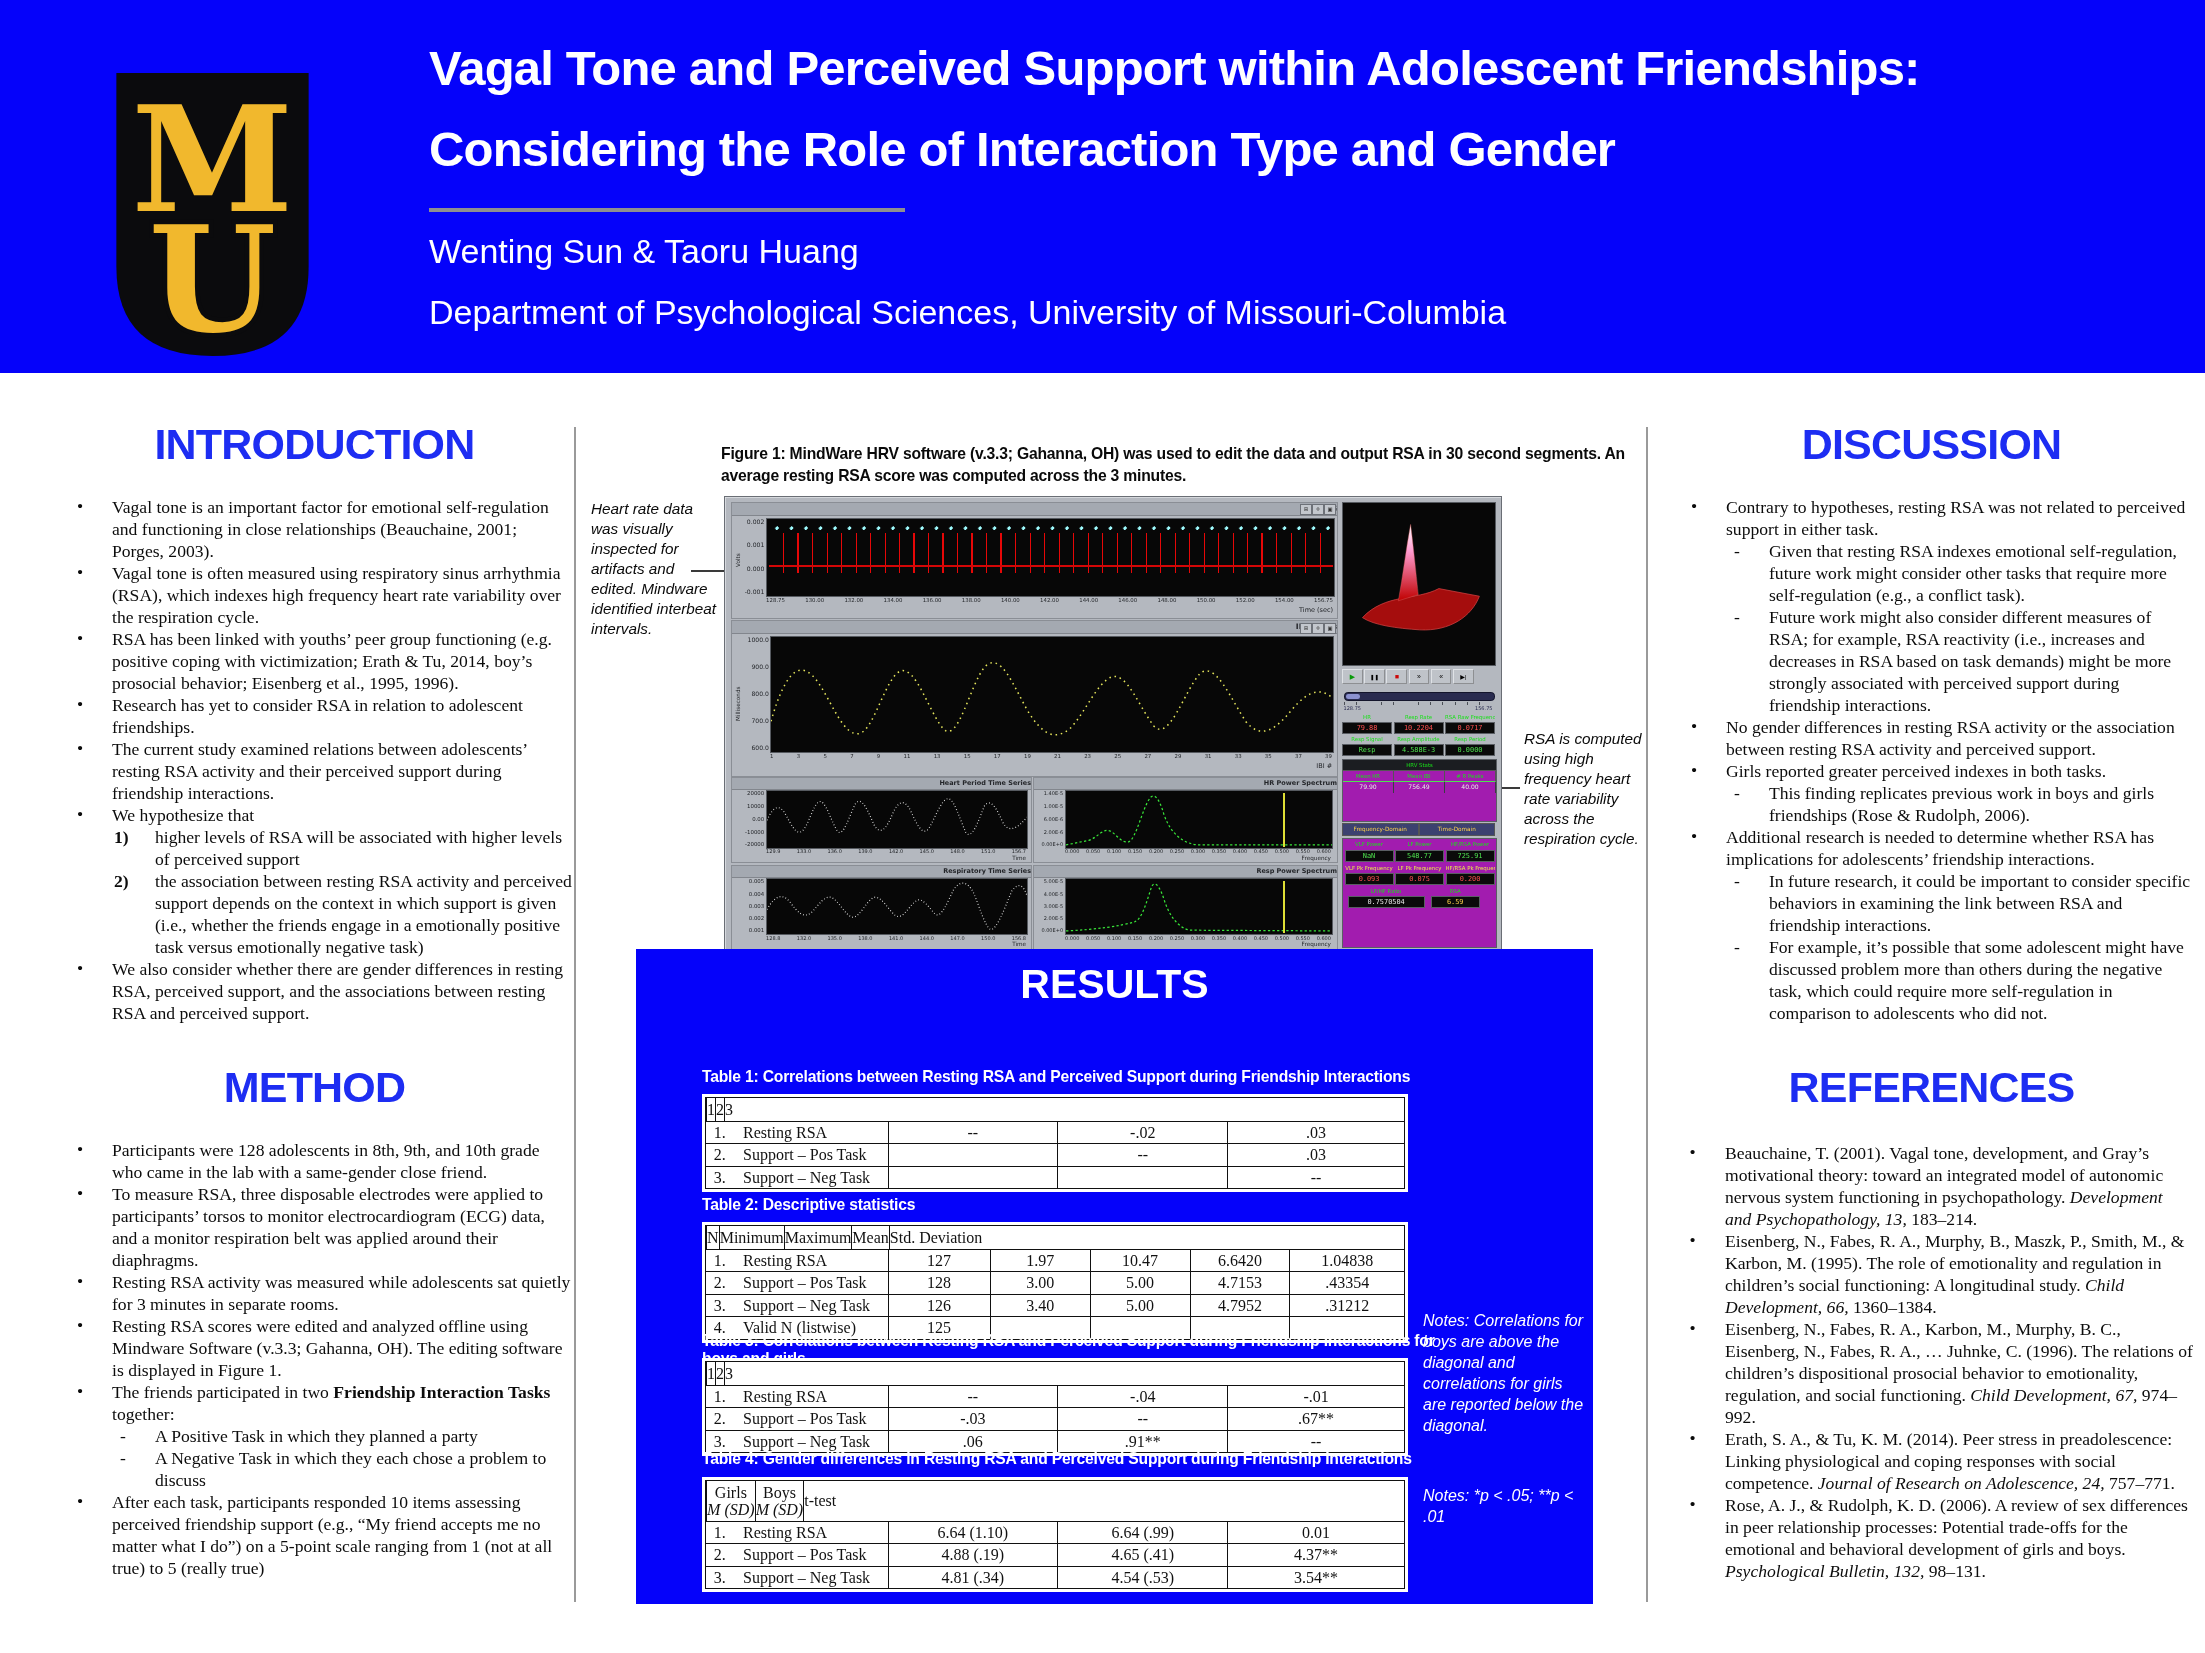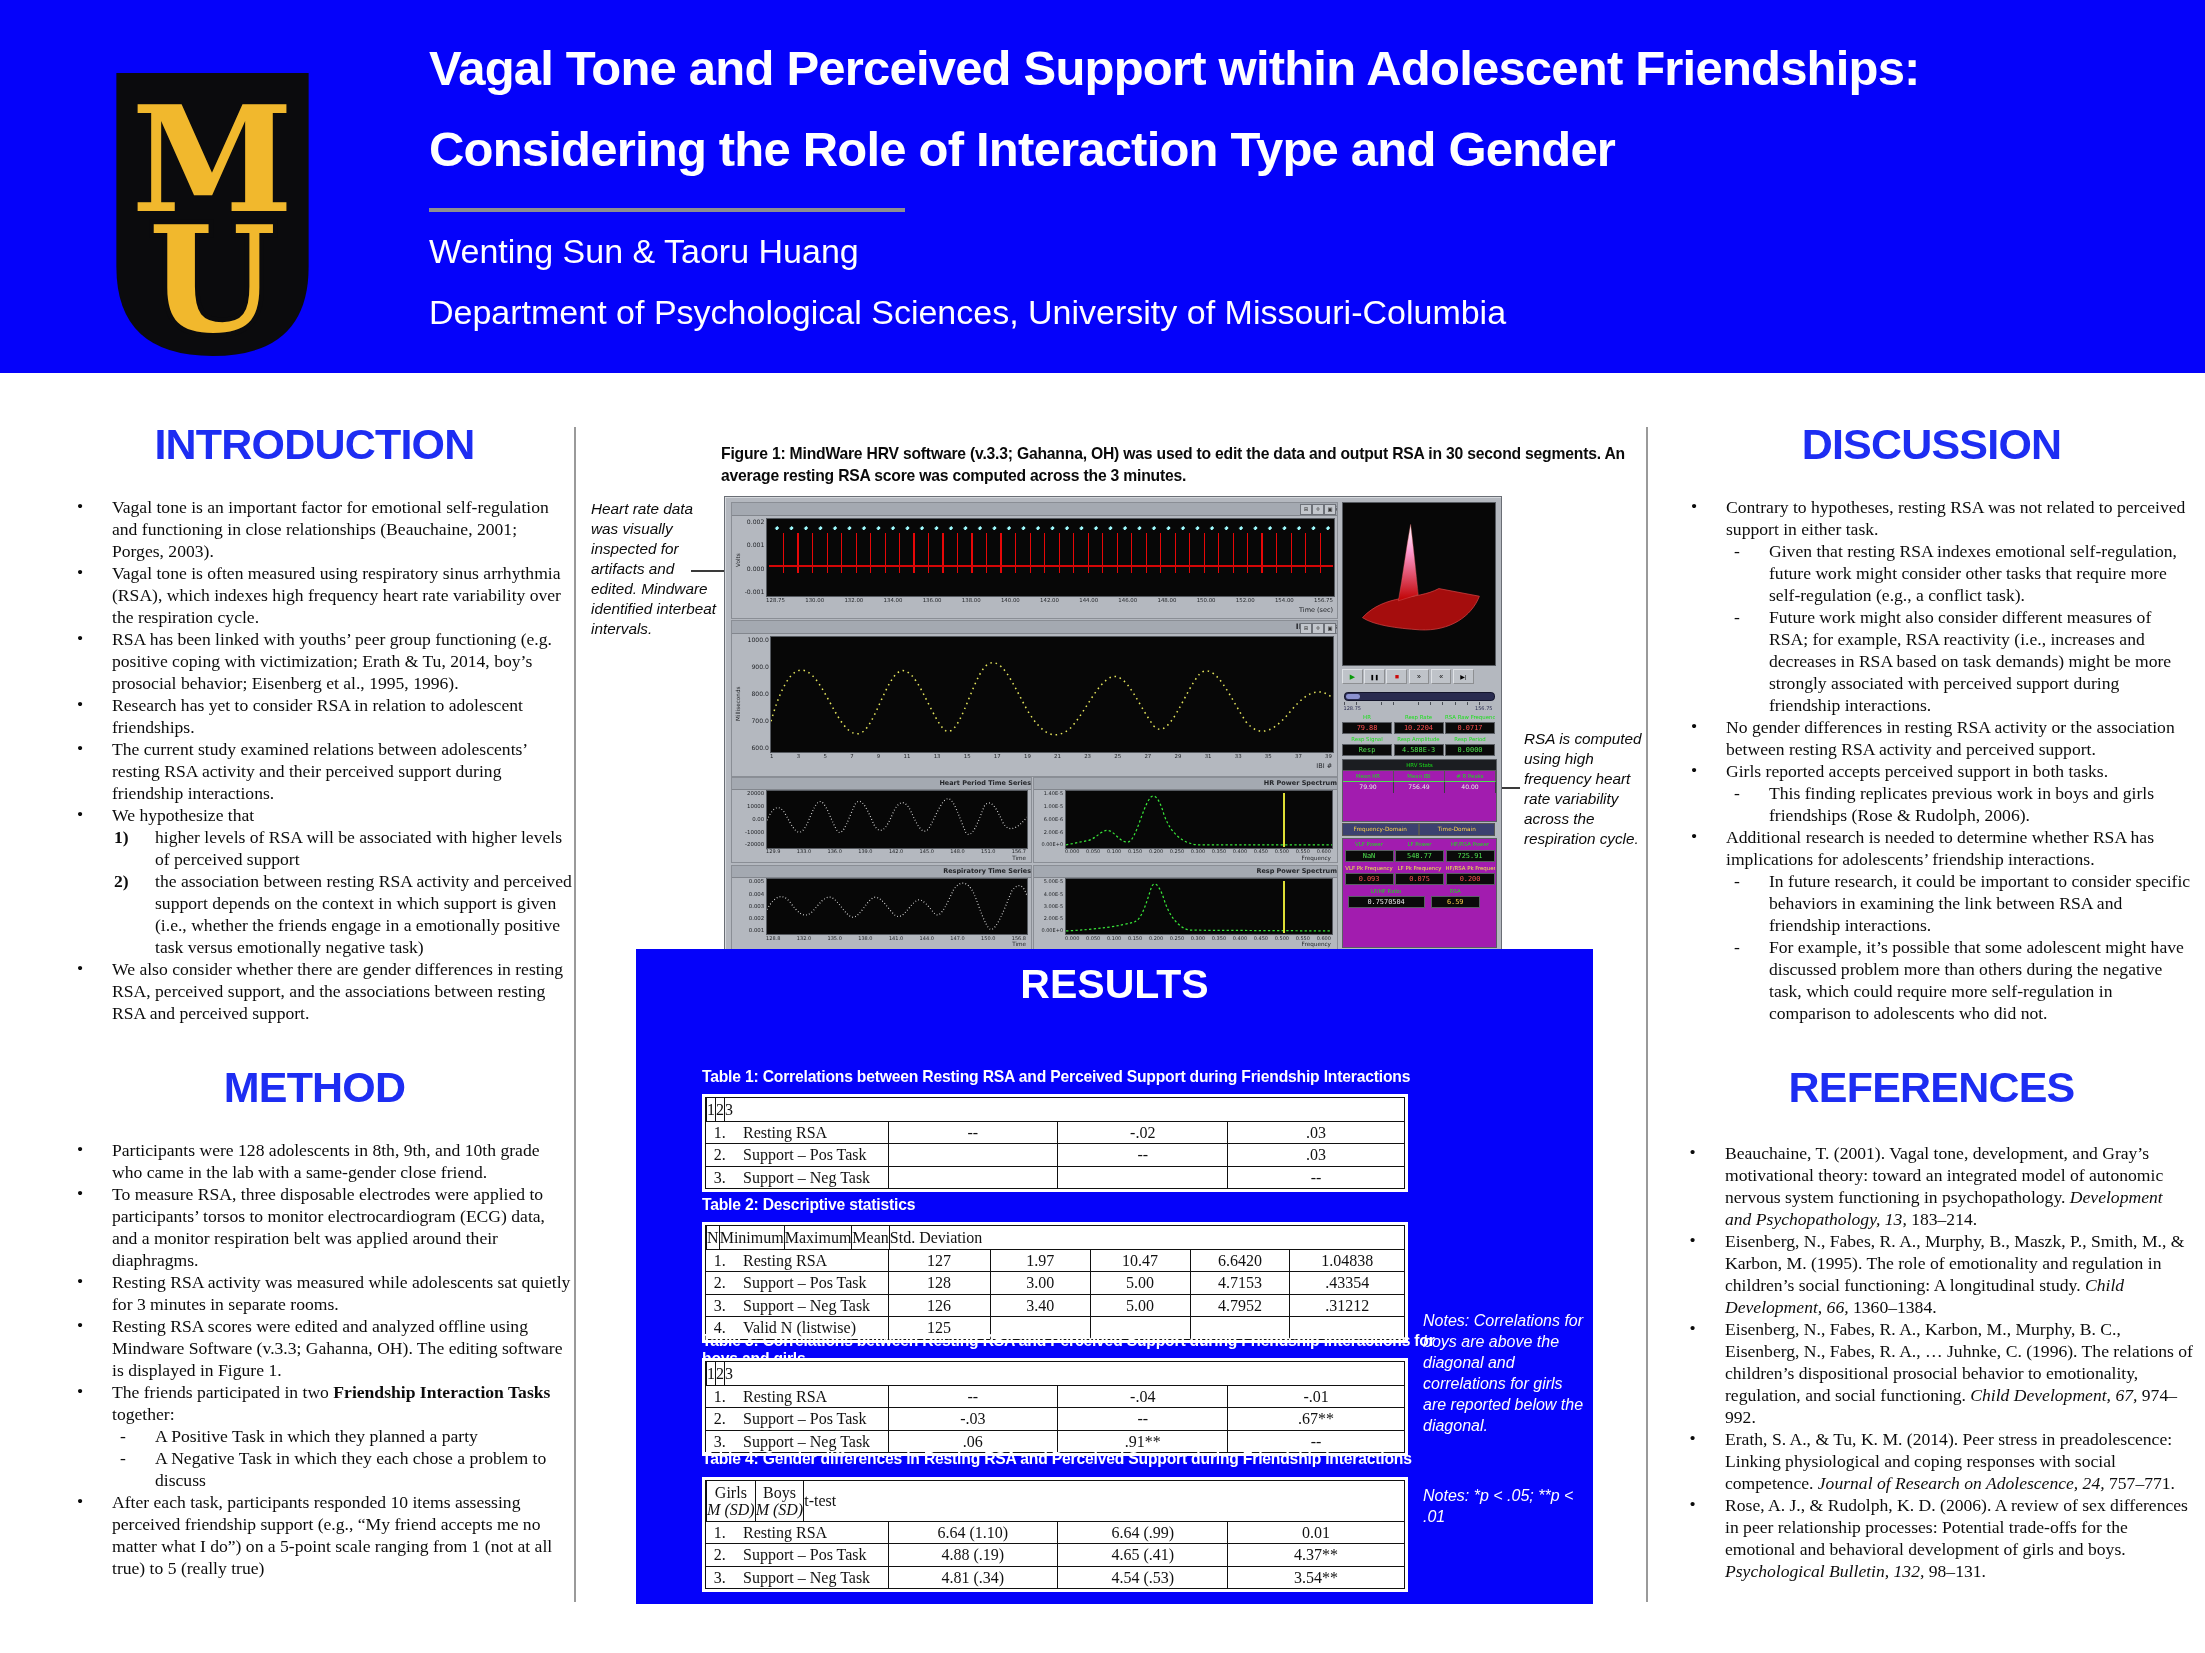--- a/index.html
+++ b/index.html
@@ -668,21 +668,21 @@
     <div class="notes" style="top:361px">Notes: Correlations for boys are above the diagonal and correlations for girls are reported below the diagonal.</div>
     <div class="notes" style="top:536px">Notes: *p &lt; .05; **p &lt; .01</div>
   </div>
 
   <div class="shead" style="left:1671px;top:420px;width:521px">DISCUSSION</div>
   <div class="list" style="left:1671px;top:496px;width:522px">
     <div class="li"><span>Contrary to hypotheses, resting RSA was not related to perceived support in either task.</span></div>
     <div class="ld"><span>Given that resting RSA indexes emotional self-regulation, future work might consider other tasks that require more self-regulation (e.g., a conflict task).</span></div>
     <div class="ld"><span>Future work might also consider different measures of RSA; for example, RSA reactivity (i.e., increases and decreases in RSA based on task demands) might be more strongly associated with perceived support during friendship interactions.</span></div>
     <div class="li"><span>No gender differences in resting RSA activity or the association between resting RSA activity and perceived support.</span></div>
-    <div class="li"><span>Girls reported accepts perceived support in both tasks.</span></div>
+    <div class="li"><span>Girls reported greater perceived indexes in both tasks.</span></div>
     <div class="ld"><span>This finding replicates previous work in boys and girls friendships (Rose &amp; Rudolph, 2006).</span></div>
     <div class="li"><span>Additional research is needed to determine whether RSA has implications for adolescents’ friendship interactions.</span></div>
     <div class="ld"><span>In future research, it could be important to consider specific behaviors in examining the link between RSA and friendship interactions.</span></div>
     <div class="ld"><span>For example, it’s possible that some adolescent might have discussed problem more than others during the negative task, which could require more self-regulation in comparison to adolescents who did not.</span></div>
   </div>
 
   <div class="shead" style="left:1671px;top:1063px;width:521px">REFERENCES</div>
   <div class="list" style="left:1671px;top:1142px;width:522px">
     <div class="lr"><span>Beauchaine, T. (2001). Vagal tone, development, and Gray’s motivational theory: toward an integrated model of autonomic nervous system functioning in psychopathology. </span><i>Development and Psychopathology, 13,</i><span> 183–214.</span></div>
     <div class="lr"><span>Eisenberg, N., Fabes, R. A., Murphy, B., Maszk, P., Smith, M., &amp; Karbon, M. (1995). The role of emotionality and regulation in children’s social functioning: A longitudinal study. </span><i>Child Development, 66,</i><span> 1360–1384.</span></div>

